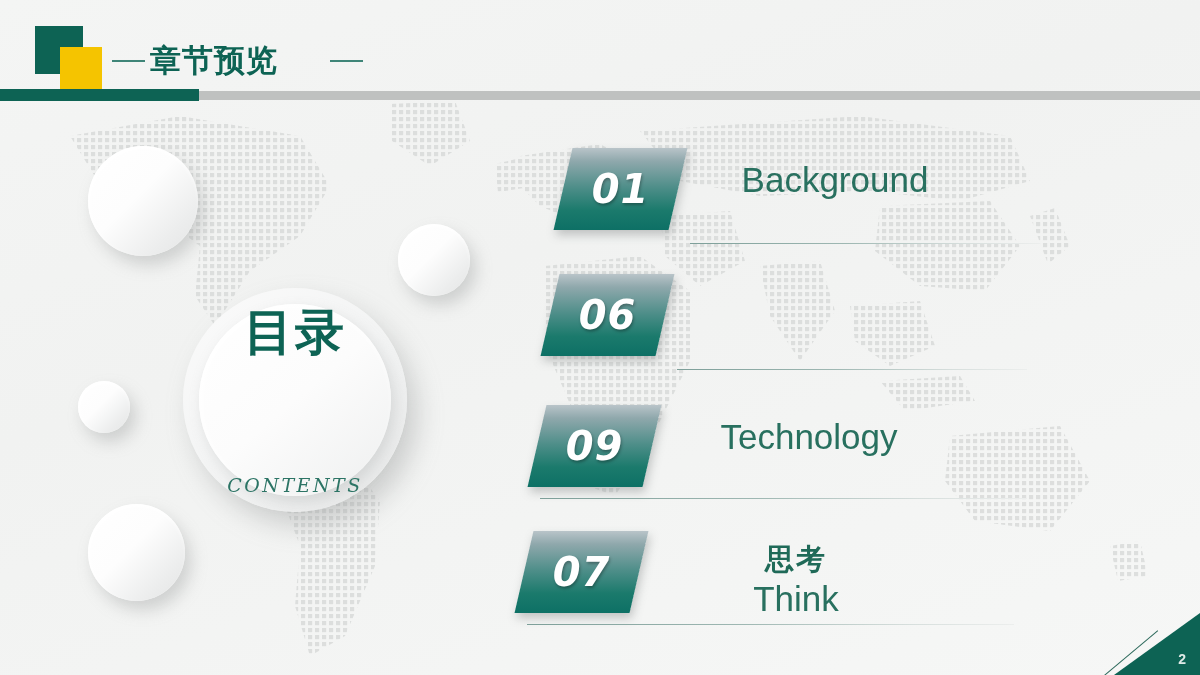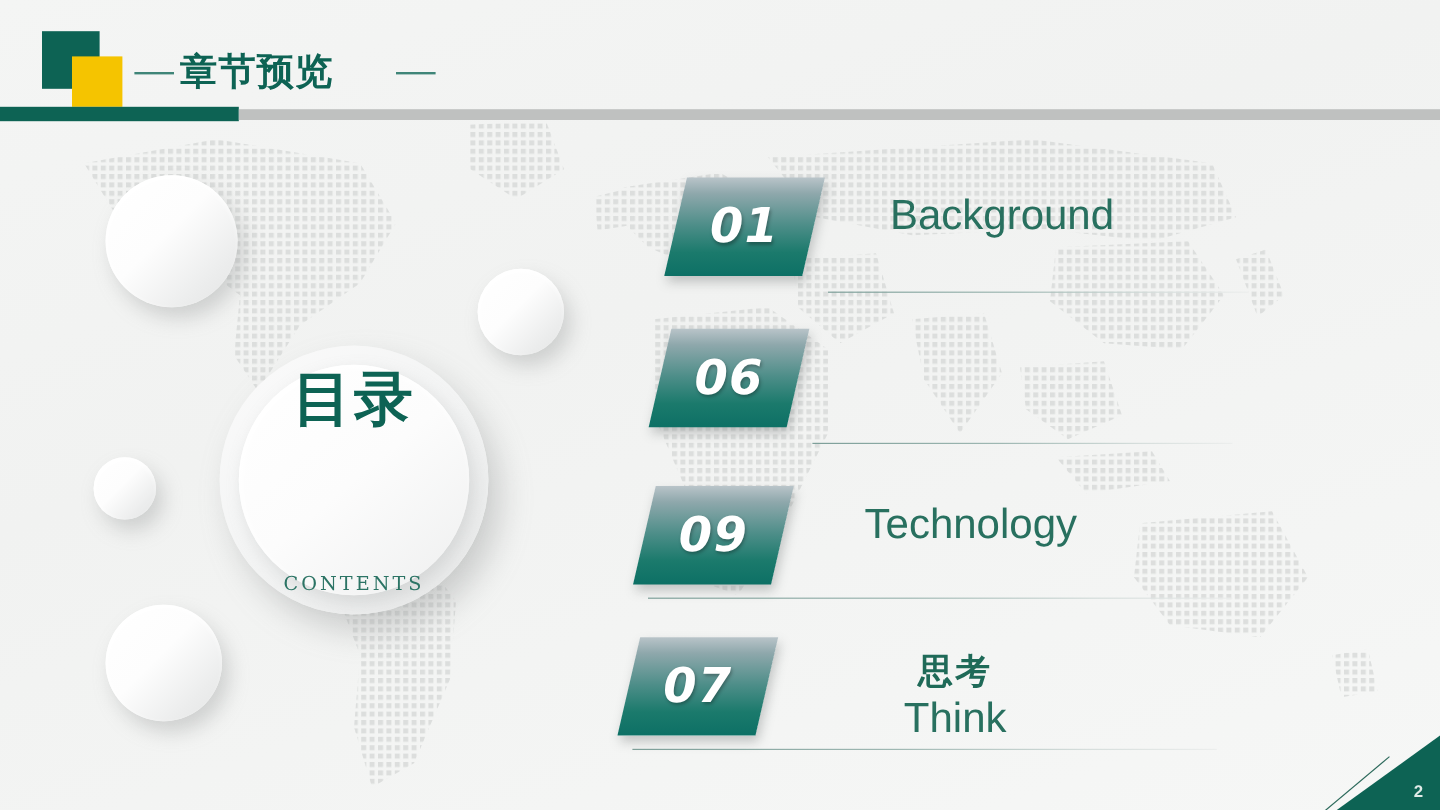--- a/index.html
+++ b/index.html
@@ -77,22 +77,22 @@
     box-shadow:inset 3px 4px 8px rgba(255,255,255,.9), 4px 6px 14px rgba(160,162,162,.30);
     display:flex; flex-direction:column;
     align-items:center; justify-content:space-between;
   }
   .medallion-cn {
     font-size:49px; font-weight:bold; color:#0d6354; letter-spacing:2px;
     line-height:58px;
     font-family:"DejaVu Sans","Liberation Sans",sans-serif;
   }
   .medallion-en {
-    font-size:16px; color:#2c7465; letter-spacing:2.5px;
-    margin-top:6px;
+    font-size:19px; color:#2c7465; letter-spacing:2.5px;
+    font-style:italic; margin-top:6px;
     font-family:"DejaVu Serif","Liberation Serif",serif;
   }
 
   
   .agenda { position:absolute; left:0; top:0; width:1200px; height:675px; }
   .agenda-item { position:absolute; }
 
   .badge {
     position:absolute; width:115px; height:82px;
     transform:skewX(-13deg);

